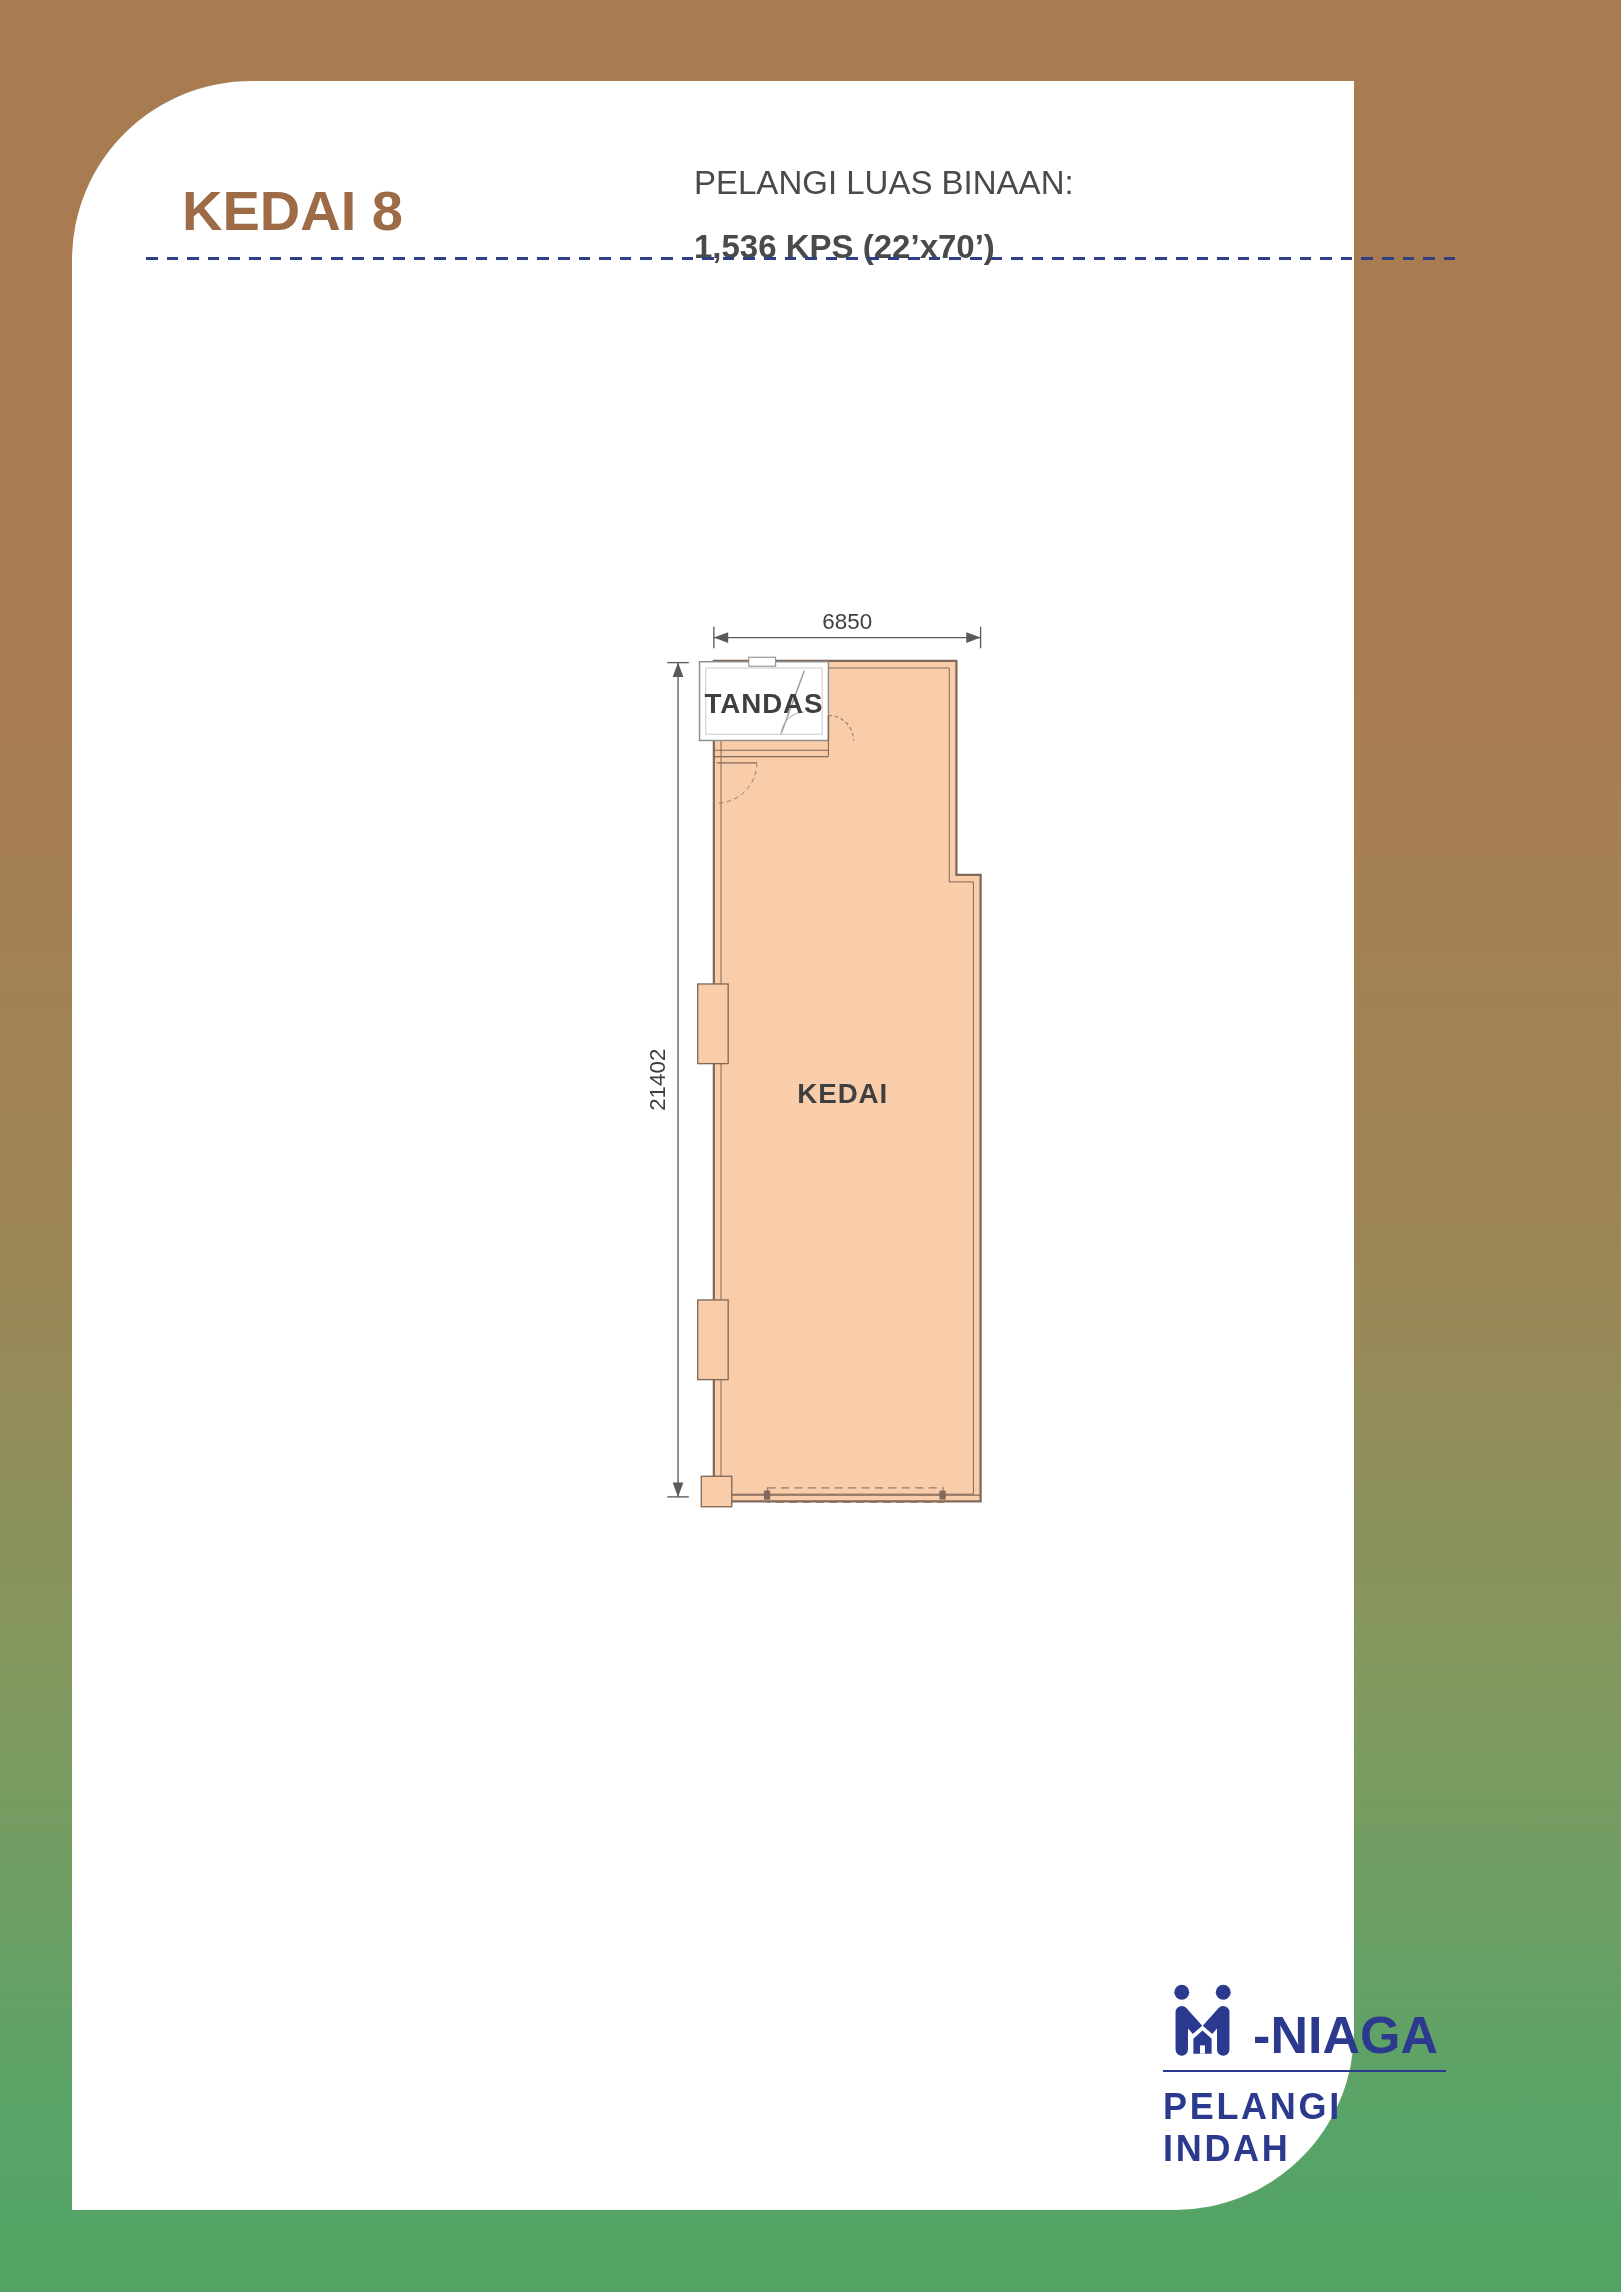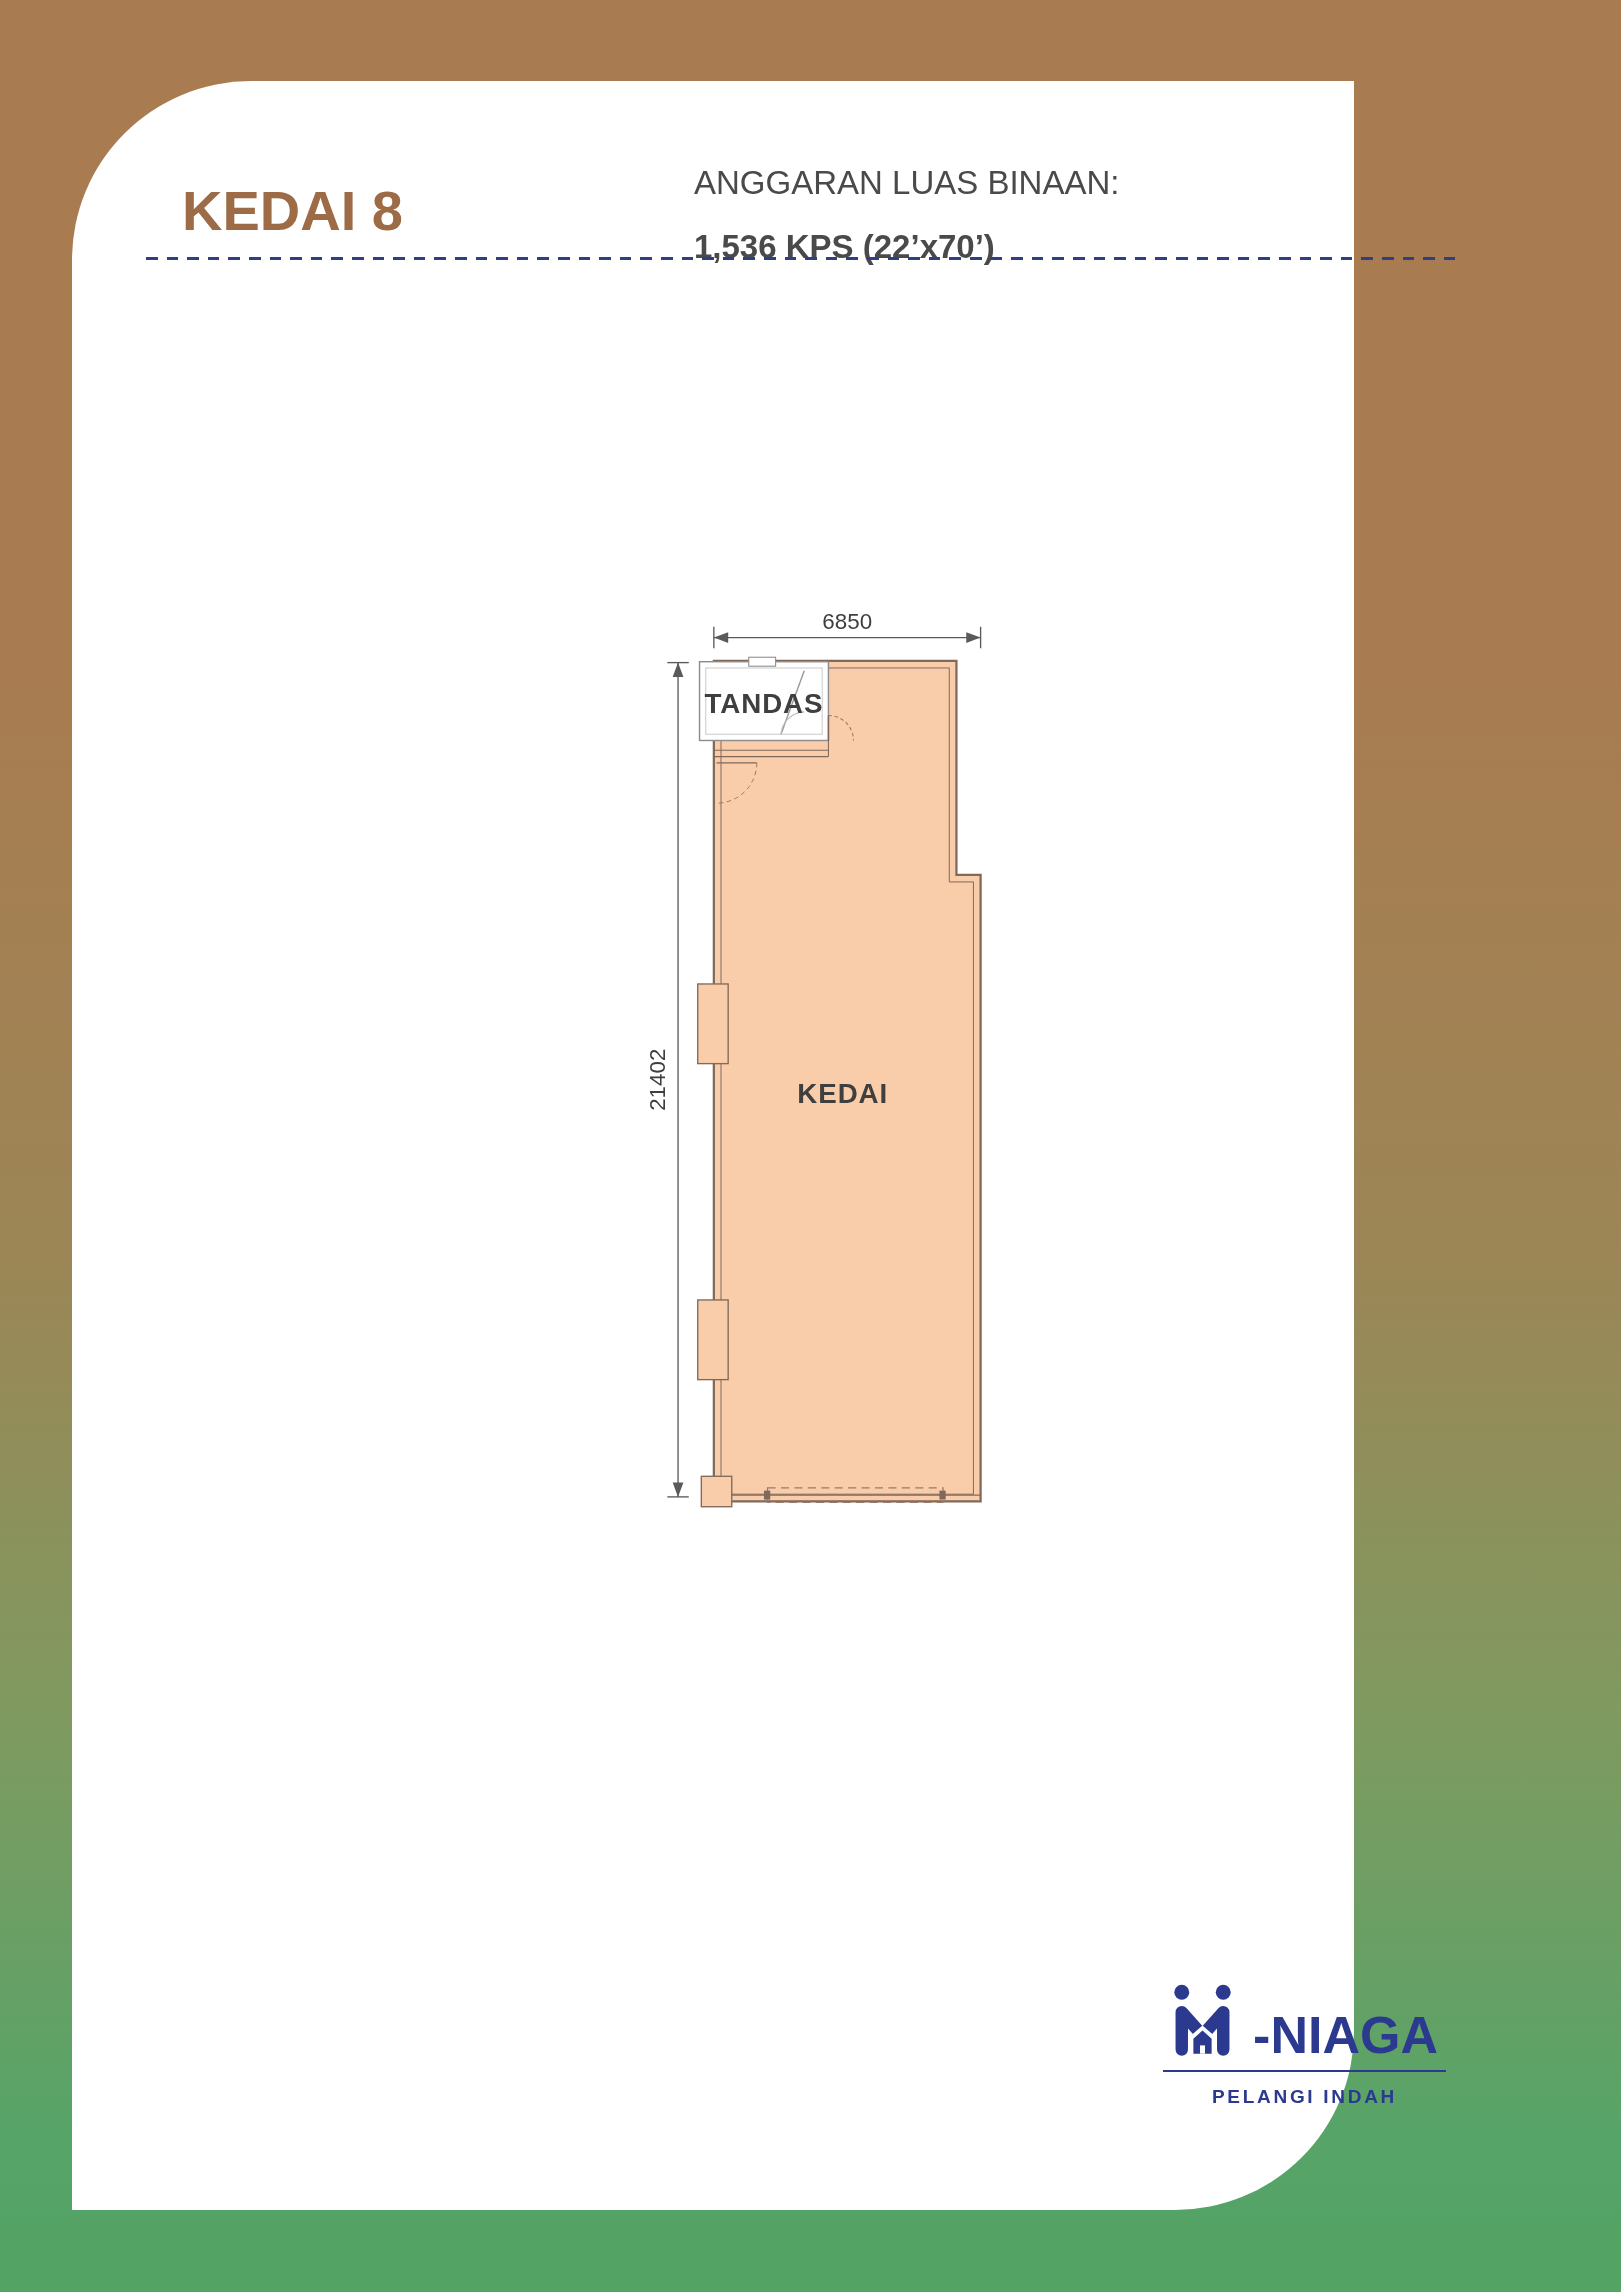--- a/index.html
+++ b/index.html
@@ -53,36 +53,36 @@
   }
   .logo-mark{width:63px;height:73px;flex:0 0 auto;}
   .logo-brand{
     font-size:52px;font-weight:700;color:#2b3a8f;letter-spacing:0px;
     line-height:1;margin-left:19px;transform:translateY(3.6px);
   }
   .logo-divider{
     width:100%;height:2.7px;background:#2b3a8f;margin-top:12.5px;
   }
   .logo-tagline{
-    margin-top:14.3px;font-size:19px;font-weight:700;color:#2b3a8f;letter-spacing:2.7px;text-align:right;
+    margin-top:14.3px;font-size:36px;font-weight:700;color:#2b3a8f;letter-spacing:2.7px;
   }
   svg text{font-family:"Liberation Sans", sans-serif;}
   .dim-text{font-size:25px;fill:#3f3f3f;}
   .room-label{font-size:31px;font-weight:700;fill:#3f3f3f;letter-spacing:1px;}
 </style>
 </head>
 <body>
 
 <div class="page">
   <div class="card">
 
     <h1 class="unit-title">KEDAI 8</h1>
 
     <div class="area-block">
-      <div class="area-label">ANGGARAN LUAS BINAAN:</div>
+      <div class="area-label">PELANGI LUAS BINAAN:</div>
       <div class="area-value">1,536 KPS (22’x70’)</div>
     </div>
 
     <div class="dashed-divider"></div>
 
     <svg class="plan-svg" viewBox="700 660 420 1030" xmlns="http://www.w3.org/2000/svg">
 
       <g stroke="#5a5a5a" stroke-width="1.5">
         <line x1="797" y1="712" x2="1095" y2="712"></line>
         <line x1="797" y1="700" x2="797" y2="724"></line>

